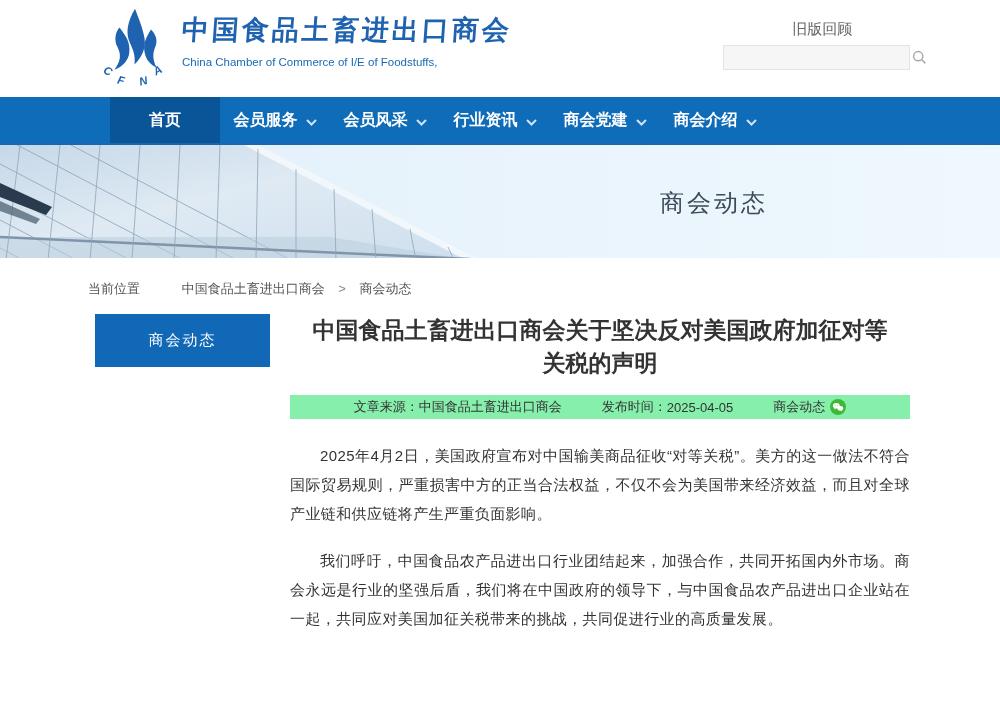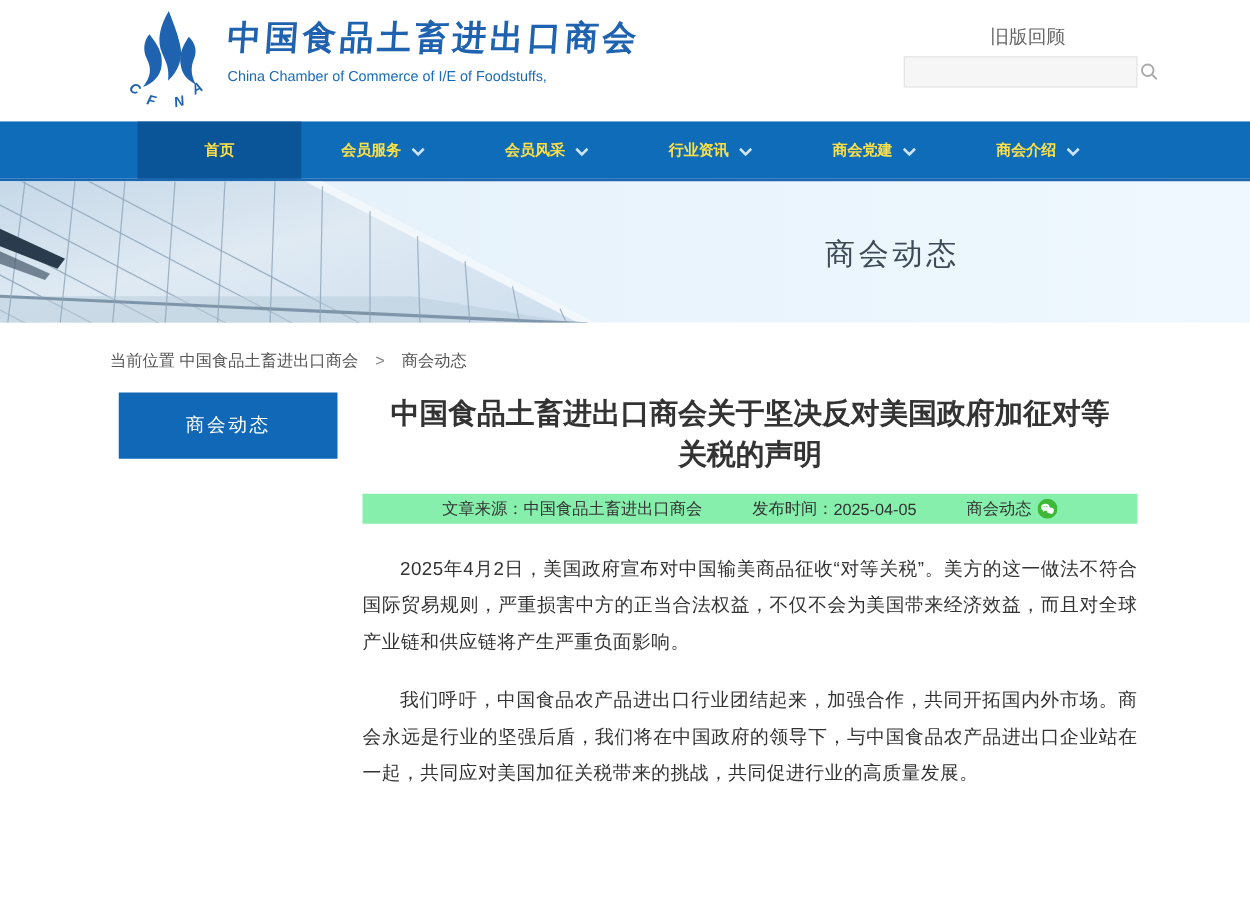--- a/index.html
+++ b/index.html
@@ -33,39 +33,39 @@
   .search-input {
     flex:1; border:none; background:transparent; outline:none; height:100%;
     font-size:13px; padding:0 6px; color:#333;
   }
   .search-btn { width:26px; height:100%; display:flex; align-items:center; justify-content:center; cursor:pointer; }
 
   
   .nav { height:46px; background:#0e6cb8; display:flex; align-items:stretch; padding-left:110px; }
   .nav-item {
     display:flex; align-items:center; justify-content:center; gap:8px;
-    color:#fde047; font-size:12px; font-weight:bold; width:131px; cursor:pointer;
+    color:#ffffff; font-size:16px; font-weight:bold; width:110px; cursor:pointer;
   }
   .nav-item.active { background:#0a5598; }
   .chev { display:inline-block; margin-top:2px; }
 
   
   .banner {
     position:relative; height:115px; overflow:hidden;
     background:linear-gradient(90deg, #e3f0fa 0%, #e9f4fc 55%, #eff8fe 100%);
     border-top:2px solid #1b66ae;
   }
   .banner-art { position:absolute; left:0; top:0; }
   .banner-title {
     position:absolute; left:660px; top:42px; font-size:24px; color:#3d4a57; letter-spacing:3px;
   }
 
   
   .breadcrumb { padding:22px 0 0 88px; font-size:13px; color:#555; height:46px; }
-  .breadcrumb .bc-label { color:#555; }
+  .breadcrumb .bc-label { margin-right:38px; color:#555; }
   .breadcrumb a { color:#555; text-decoration:none; cursor:pointer; }
   .breadcrumb .sep { margin:0 10px; color:#888; }
 
   
   .main { display:flex; padding-left:95px; margin-top:10px; }
   .side-col { width:175px; }
   .side-btn {
     width:175px; height:53px; background:#1168b7; color:#ffffff; font-size:15px;
     display:flex; align-items:center; justify-content:center; letter-spacing:2px; cursor:pointer;
   }

